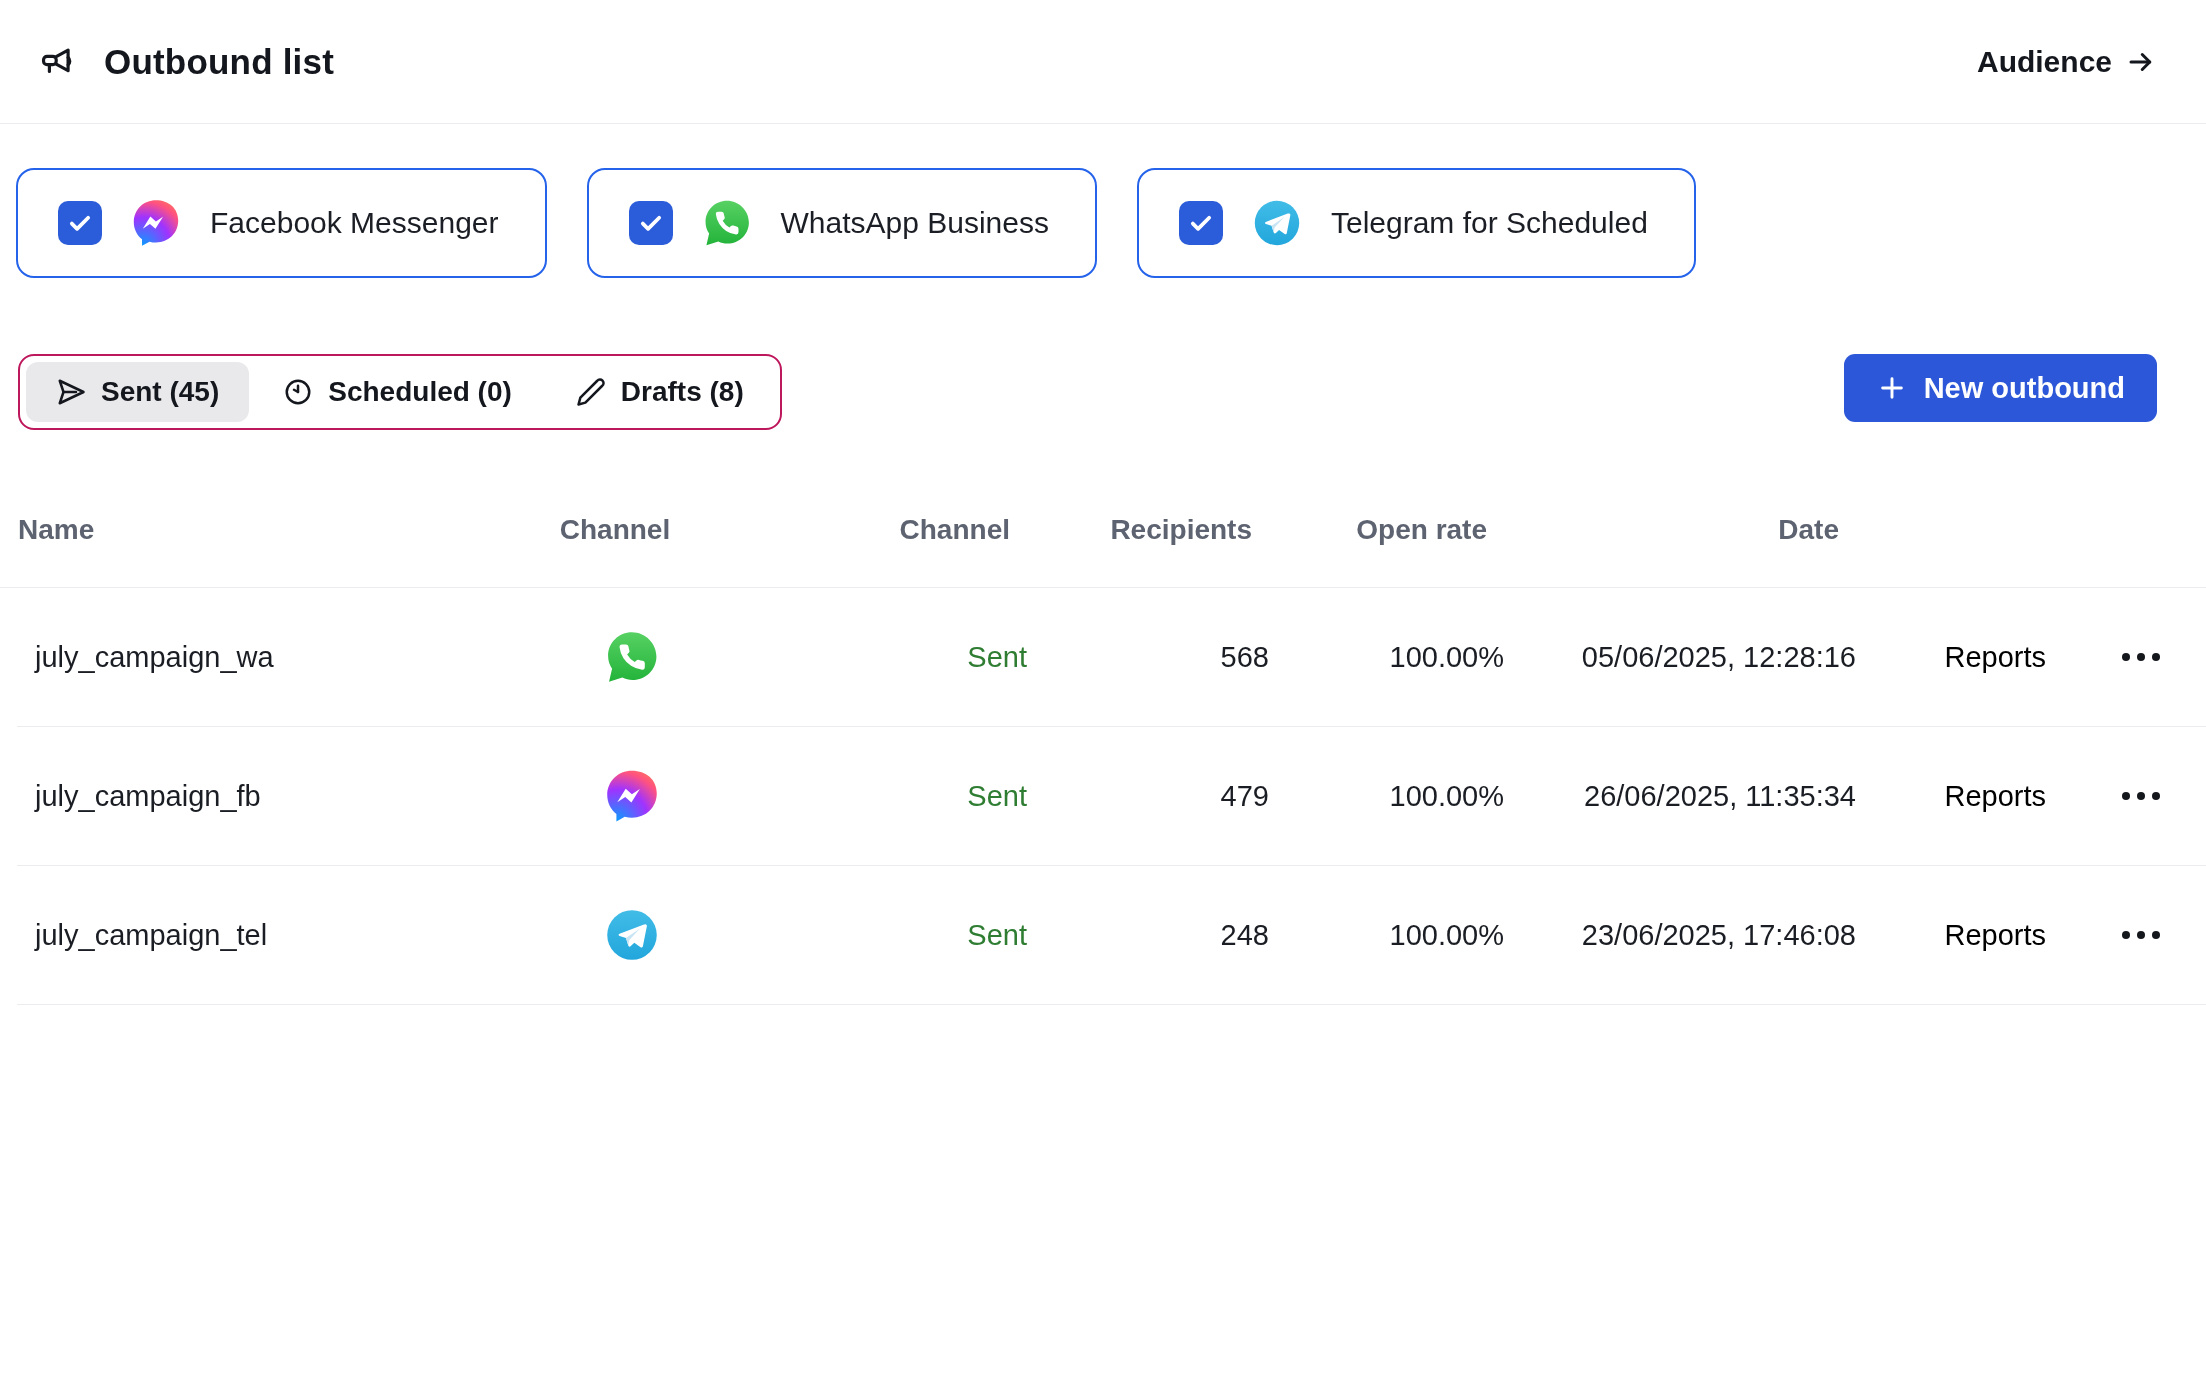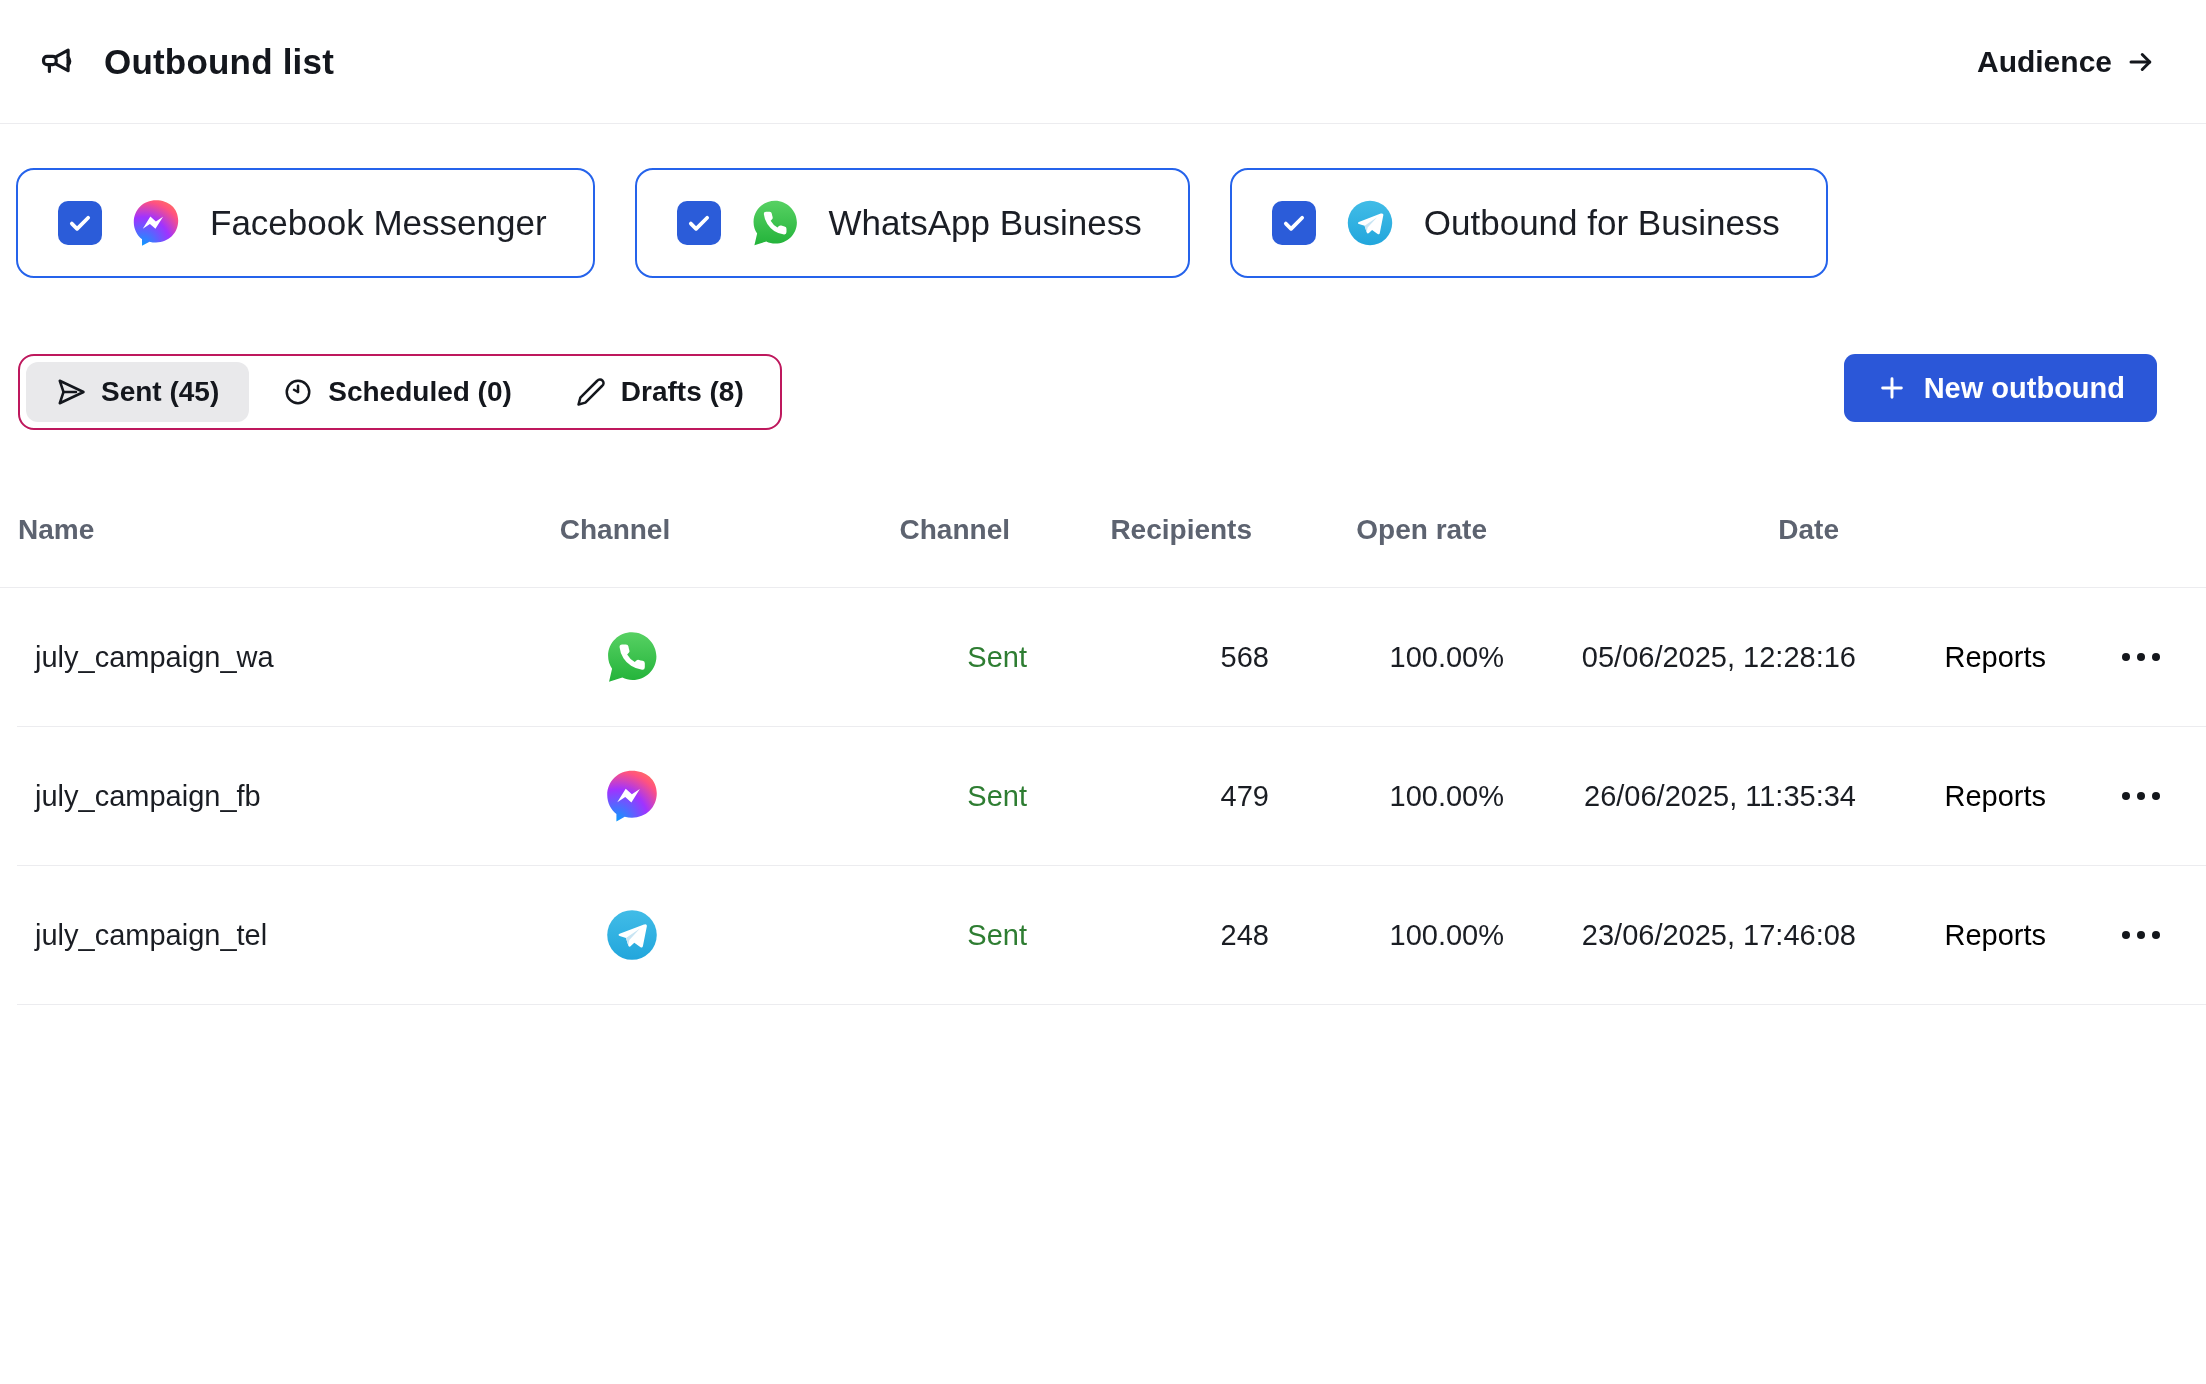--- a/index.html
+++ b/index.html
@@ -24,21 +24,21 @@
     display:flex; align-items:center; gap:28px;
     height:110px; padding:0 46px 0 40px;
     border:2px solid #2563eb; border-radius:18px; background:#fff; cursor:pointer;
   }
   .checkbox {
     width:44px; height:44px; border-radius:10px; background:#2b5cd9;
     display:flex; align-items:center; justify-content:center; flex:0 0 auto; cursor:pointer;
   }
   .checkbox svg { width:28px; height:28px; }
   .channel-badge { width:52px; height:52px; flex:0 0 auto; }
-  .filter-label { font-size:35px; color:#1b1e25; white-space:nowrap; }
+  .filter-label { font-size:30px; color:#1b1e25; white-space:nowrap; }
 
   
   .toolbar { display:flex; align-items:flex-start; justify-content:space-between; padding:76px 49px 0 18px; }
   .tab-bar { display:inline-flex; gap:4px; border:2px solid #be185d; border-radius:16px; padding:6px; background:#fff; }
   .tab {
     display:flex; align-items:center; gap:15px; height:60px; padding:0 30px;
     border-radius:12px; font-size:28px; font-weight:700; color:#14171d; cursor:pointer; white-space:nowrap;
   }
   .tab.active { background:#e9e9eb; }
   .tab .ticon { width:30px; height:30px; color:#14171d; }
@@ -162,21 +162,21 @@
     <span class="checkbox">
       <svg viewBox="0 0 24 24" fill="none" stroke="#ffffff" stroke-width="3.2" stroke-linecap="round" stroke-linejoin="round">
           <path d="m5 12.5 4.5 4.5L19 7.5"></path>
         </svg>
     </span>
     <span class="channel-badge">
       <svg viewBox="0 0 48 48" width="52" height="52">
           <use href="#ic-telegram"></use>
         </svg>
     </span>
-    <span class="filter-label">Outbound for Business</span>
+    <span class="filter-label">Telegram for Scheduled</span>
   </div>
 
 </section>
 
 <section class="toolbar">
   <div class="tab-bar">
     <div class="tab active">
       <span class="ticon">
         <svg viewBox="0 0 24 24" width="30" height="30" fill="none" stroke="currentColor" stroke-width="2" stroke-linecap="round" stroke-linejoin="round">
           <path d="m3 3 3 9-3 9 19-9Z"></path>

